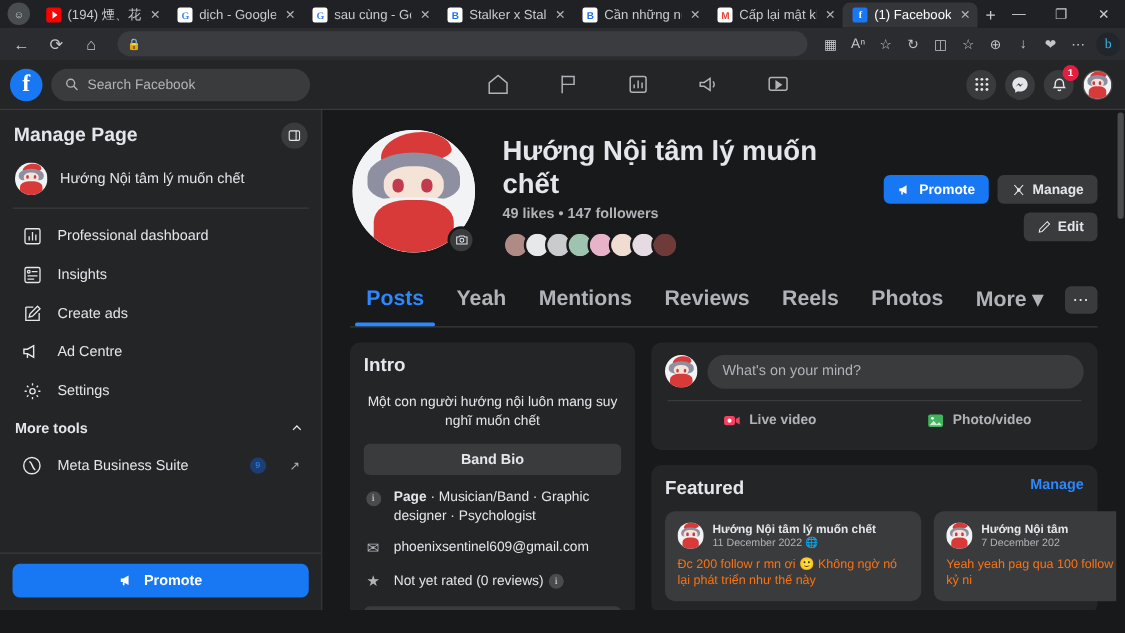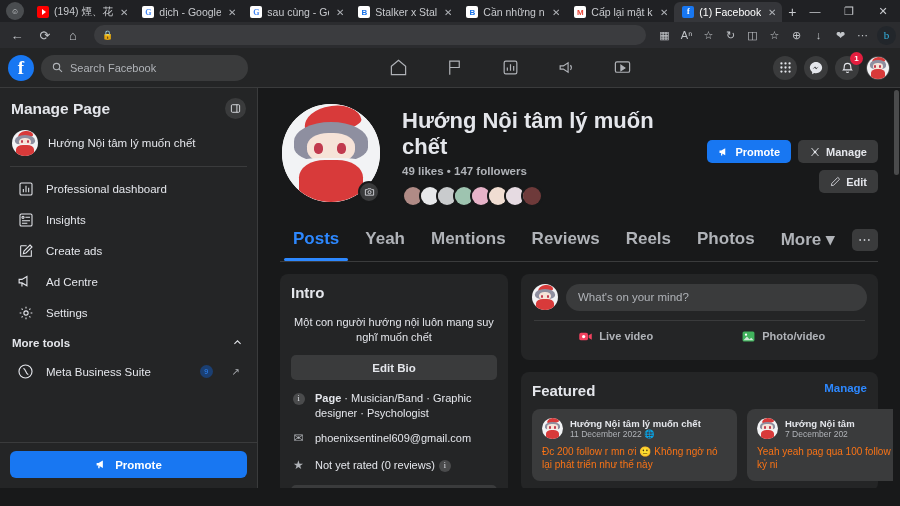--- a/index.html
+++ b/index.html
@@ -676,21 +676,21 @@
         </div>
         <div class="tabs-more">⋯</div>
       </div>
 
       <div class="cols">
 
         <div class="col-left">
           <div class="card">
             <div class="card-h">Intro</div>
             <div class="bio-text">Một con người hướng nội luôn mang suy nghĩ muốn chết</div>
-            <div class="wide-btn">Edit Bio</div>
+            <div class="wide-btn">Band Bio</div>
 
             <div class="intro-row">
               <span class="intro-ico">
                 <span class="info-i" style="margin:0">i</span>
               </span>
               <span><b>Page</b><span> · Musician/Band · Graphic designer · Psychologist</span></span>
             </div>
             <div class="intro-row">
               <span class="intro-ico">✉</span>
               <span>phoenixsentinel609@gmail.com</span>

